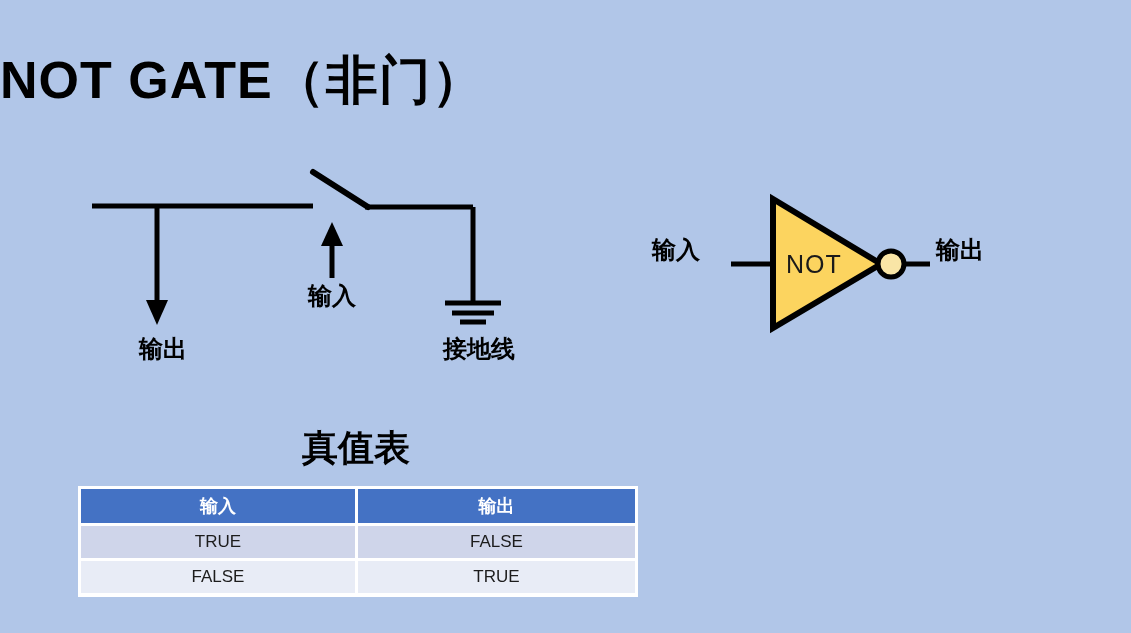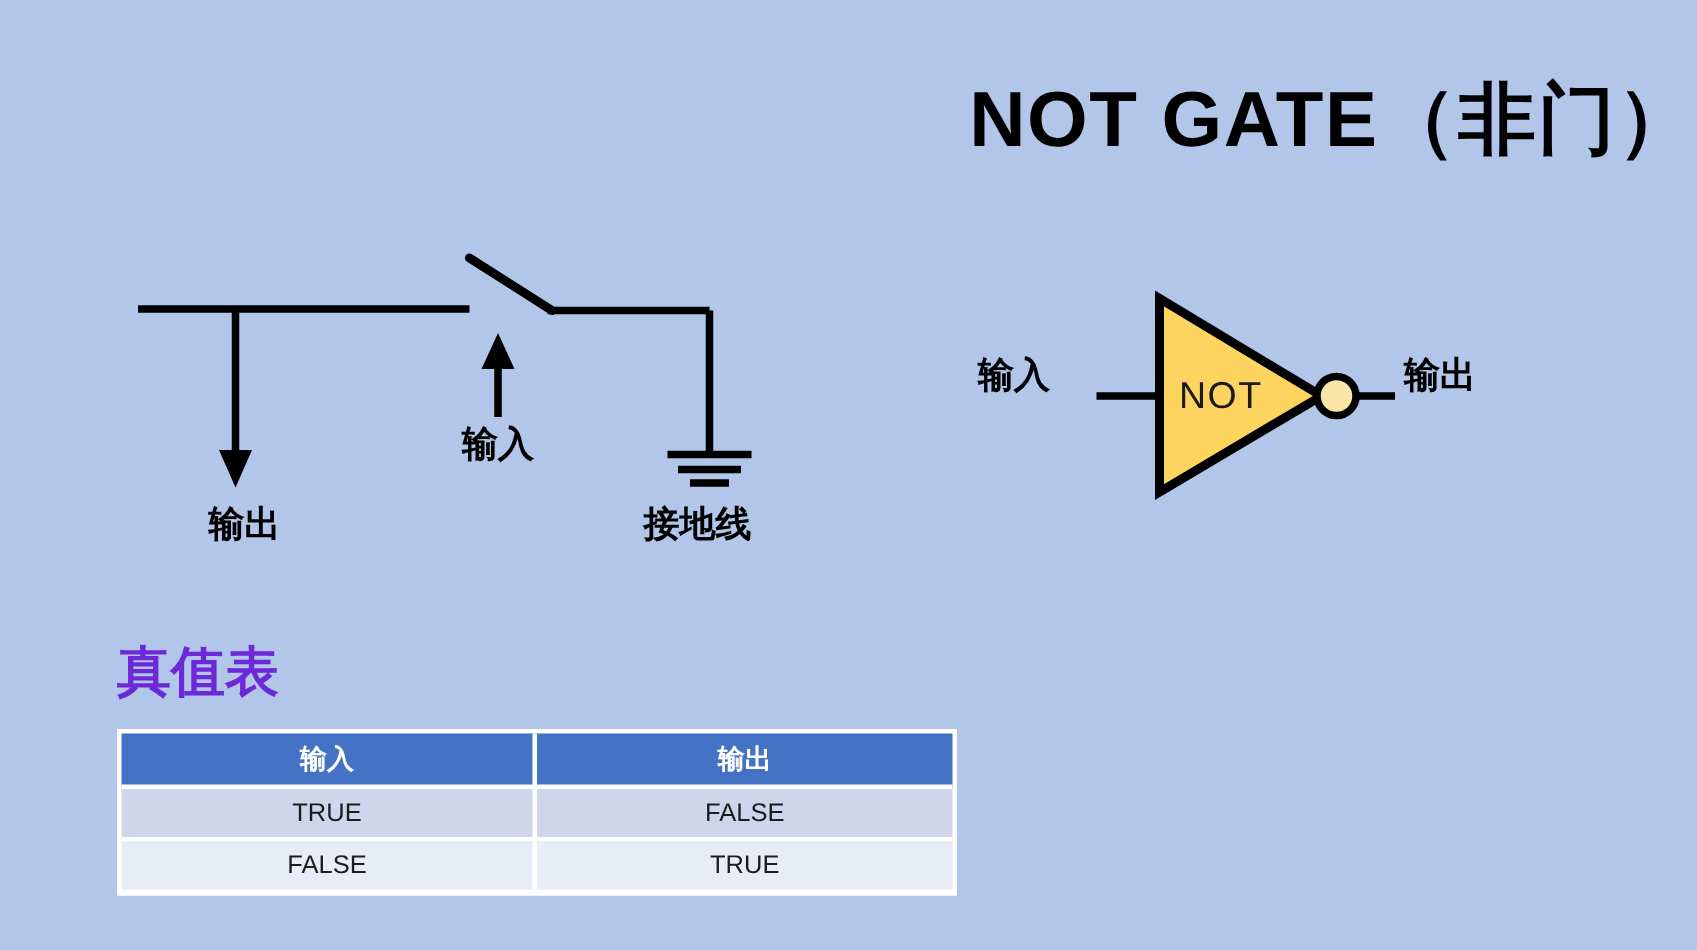--- a/index.html
+++ b/index.html
@@ -23,21 +23,21 @@
     height: 633px;
     background: #b1c6e8;
   }
 
   
   .slide-title {
     position: absolute;
     left: 0;
     top: 52px;
     width: 1131px;
-    text-align: right;
+    text-align: left;
     font-size: 52px;
     font-weight: bold;
     color: #000000;
     letter-spacing: 1px;
     line-height: 1.1;
     white-space: nowrap;
   }
 
   
   .draw-layer {
@@ -53,21 +53,21 @@
   .diagram-label {
     position: absolute;
     font-size: 24px;
     font-weight: bold;
     color: #000000;
     white-space: nowrap;
     text-align: center;
   }
   #label-output-circuit { left: 108px; top: 333px; width: 110px; }
   #label-input-circuit  { left: 277px; top: 280px; width: 110px; }
-  #label-ground         { left: 400px; top: 333px; width: 130px; text-align: center; }
+  #label-ground         { left: 414px; top: 333px; width: 130px; text-align: center; }
   #label-input-gate     { left: 652px; top: 234px; width: 72px; text-align: left; }
   #label-output-gate    { left: 936px; top: 234px; width: 80px; text-align: left; }
 
   .gate-text {
     position: absolute;
     left: 786px;
     top: 250px;
     width: 78px;
     text-align: left;
     font-size: 25px;
@@ -75,23 +75,24 @@
     letter-spacing: 1px;
     white-space: nowrap;
   }
 
   
   .table-heading {
     position: absolute;
     left: 78px;
     top: 424px;
     width: 556px;
+    text-align: center;
     font-size: 36px;
     font-weight: bold;
-    color: #6d28d9;
+    color: #000000;
     white-space: nowrap;
   }
   .truth-table {
     position: absolute;
     left: 78px;
     top: 486px;
     width: 554px;
     border-collapse: separate;
     border-spacing: 0;
     table-layout: fixed;

